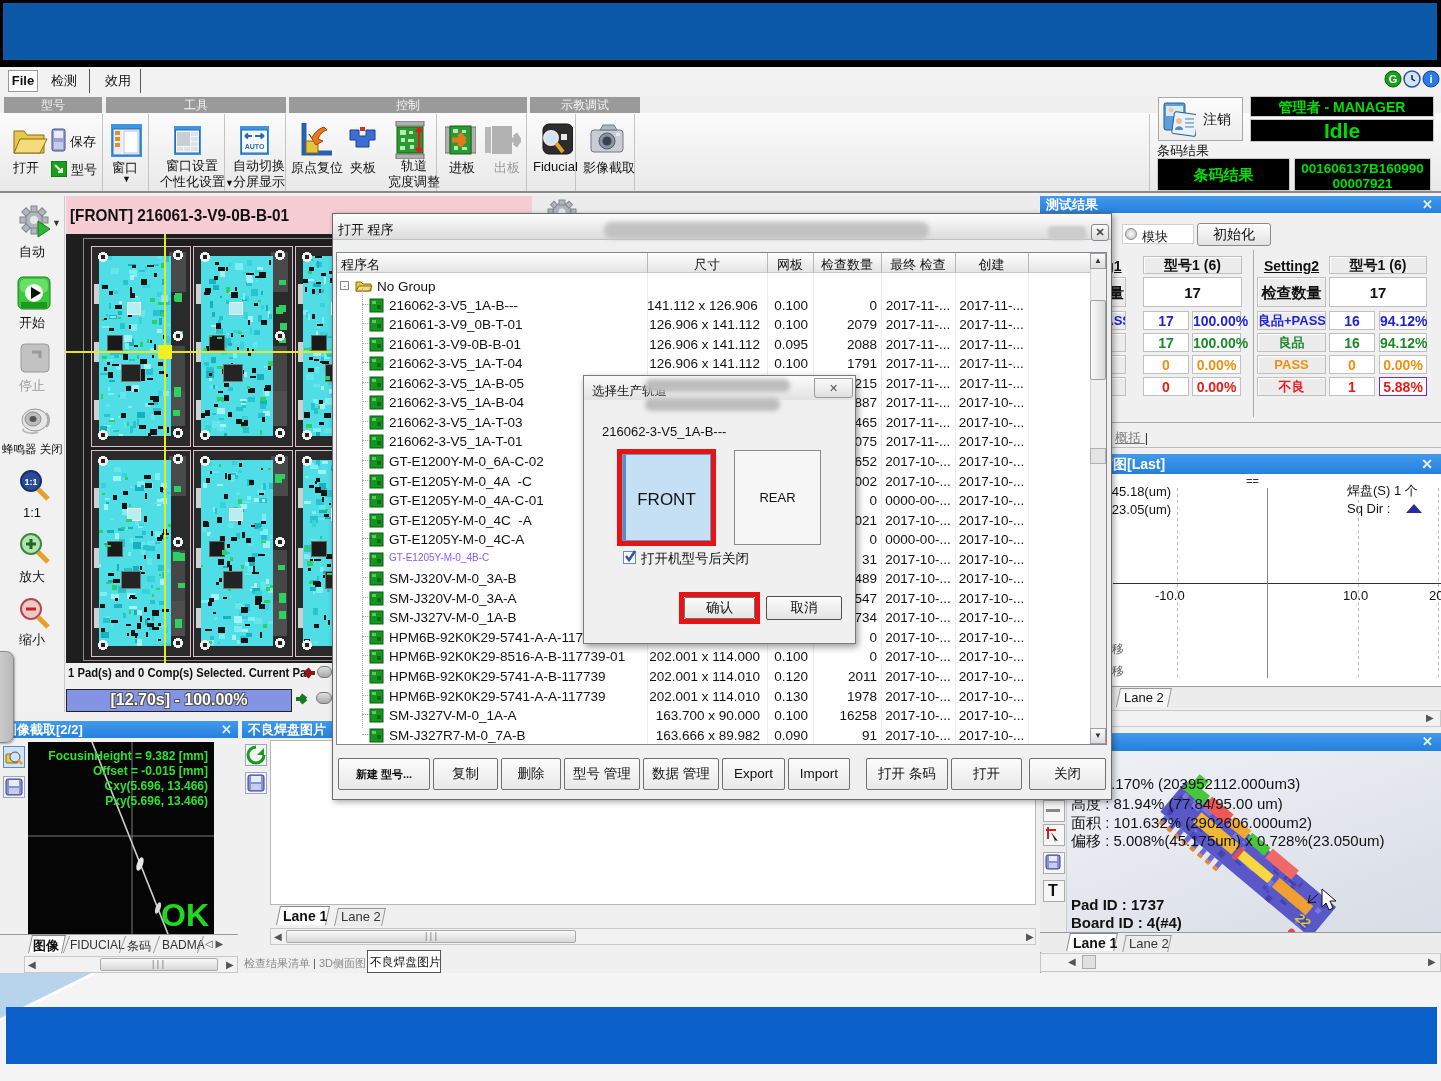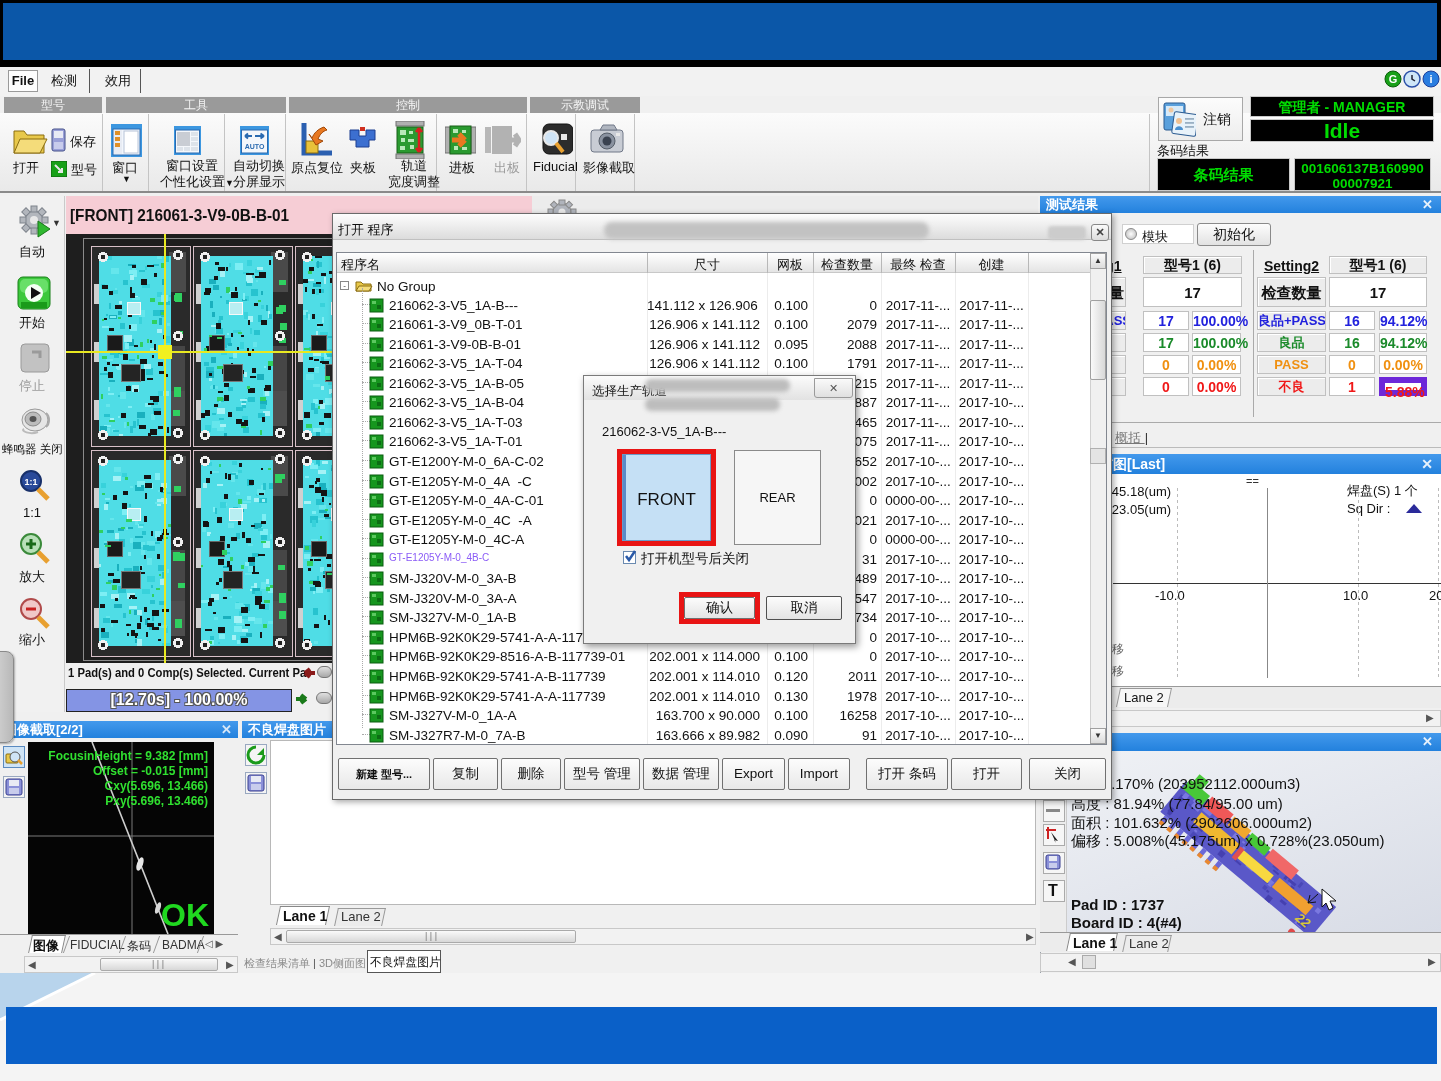--- a/index.html
+++ b/index.html
@@ -1387,21 +1387,21 @@
     <div class="abs" style="left:1329px;top:311px;width:46px;height:19px;background:#fff;border:1px solid #c0c0c0;text-align:center;font-size:14px;font-weight:bold;color:#2222dd;line-height:18px;">16</div>
     <div class="abs" style="left:1379px;top:311px;width:48px;height:19px;background:#fff;border:1px solid #c0c0c0;text-align:center;font-size:14px;font-weight:bold;color:#2222dd;line-height:18px;">94.12%</div>
     <div class="abs" style="left:1257px;top:333px;width:69px;height:19px;background:#ececec;border:1px solid #c0c0c0;box-shadow:inset 1px 1px 0 #fff;text-align:center;font-size:13px;font-weight:bold;color:#1a8a2a;line-height:18px;white-space:nowrap;overflow:hidden;">良品</div>
     <div class="abs" style="left:1329px;top:333px;width:46px;height:19px;background:#fff;border:1px solid #c0c0c0;text-align:center;font-size:14px;font-weight:bold;color:#1a8a2a;line-height:18px;">16</div>
     <div class="abs" style="left:1379px;top:333px;width:48px;height:19px;background:#fff;border:1px solid #c0c0c0;text-align:center;font-size:14px;font-weight:bold;color:#1a8a2a;line-height:18px;">94.12%</div>
     <div class="abs" style="left:1257px;top:355px;width:69px;height:19px;background:#ececec;border:1px solid #c0c0c0;box-shadow:inset 1px 1px 0 #fff;text-align:center;font-size:13px;font-weight:bold;color:#f09010;line-height:18px;white-space:nowrap;overflow:hidden;">PASS</div>
     <div class="abs" style="left:1329px;top:355px;width:46px;height:19px;background:#fff;border:1px solid #c0c0c0;text-align:center;font-size:14px;font-weight:bold;color:#f09010;line-height:18px;">0</div>
     <div class="abs" style="left:1379px;top:355px;width:48px;height:19px;background:#fff;border:1px solid #c0c0c0;text-align:center;font-size:14px;font-weight:bold;color:#f09010;line-height:18px;">0.00%</div>
     <div class="abs" style="left:1257px;top:377px;width:69px;height:19px;background:#ececec;border:1px solid #c0c0c0;box-shadow:inset 1px 1px 0 #fff;text-align:center;font-size:13px;font-weight:bold;color:#f01818;line-height:18px;white-space:nowrap;overflow:hidden;">不良</div>
     <div class="abs" style="left:1329px;top:377px;width:46px;height:19px;background:#fff;border:1px solid #c0c0c0;text-align:center;font-size:14px;font-weight:bold;color:#f01818;line-height:18px;">1</div>
-    <div class="abs" style="left:1379px;top:377px;width:48px;height:19px;background:#fff;border:6px solid #6d28d9;text-align:center;font-size:14px;font-weight:bold;color:#f01818;line-height:18px;">5.88%</div>
+    <div class="abs" style="left:1379px;top:377px;width:48px;height:19px;background:#fff;border:1px solid #6d28d9;text-align:center;font-size:14px;font-weight:bold;color:#f01818;line-height:18px;">5.88%</div>
 <div class="abs" style="left:1115px;top:429px;font-size:13px;color:#777;text-decoration:underline;">概括 <span style="color:#333;">|</span></div>
 <div class="abs" style="left:1040px;top:447px;width:401px;height:1px;background:#bbb;"></div>
 <div class="abs btitle" style="left:1044px;top:454px;width:397px;height:20px;line-height:20px;font-size:14px;"><span style="margin-left:41px;">分布图[Last]</span><span style="position:absolute;right:8px;color:#e8f2fc;">✕</span></div>
 <div class="abs" style="left:1044px;top:474px;width:397px;height:212px;background:#fff;"></div>
 <div class="abs" style="left:1075px;top:483px;font-size:13px;color:#111;">均值 : 45.18(um)</div>
 <div class="abs" style="left:1075px;top:501px;font-size:13px;color:#111;">标准 : 23.05(um)</div>
 <div class="abs" style="left:1347px;top:482px;font-size:13px;color:#111;">焊盘(S) 1 个</div>
 <div class="abs" style="left:1347px;top:501px;font-size:13px;color:#111;">Sq Dir :</div>
 <svg class="abs" style="left:1405px;top:503px;" width="18" height="12">
       <path d="M9 1 L17 10 L1 10 Z" fill="#2a2a9a"></path>

